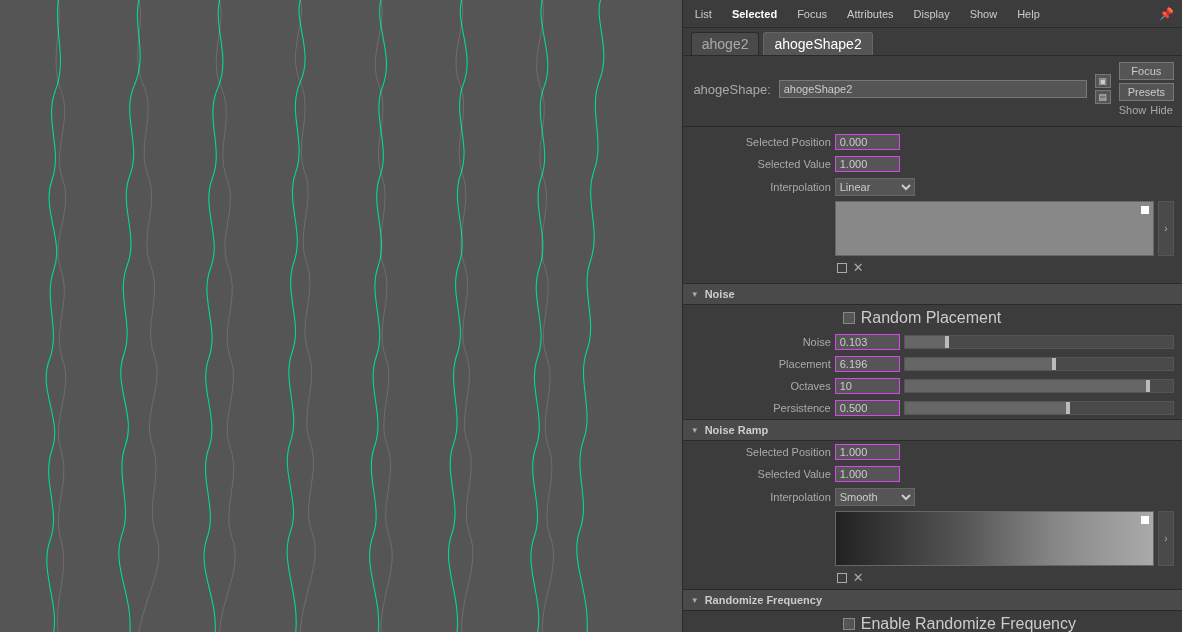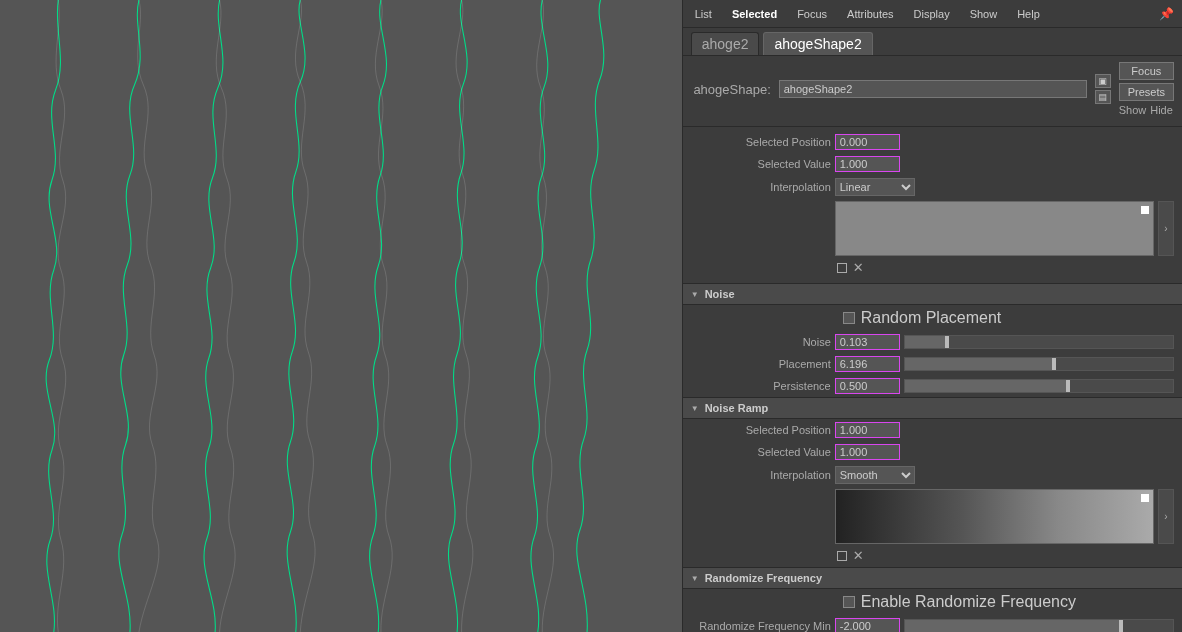--- a/index.html
+++ b/index.html
@@ -391,20 +391,28 @@
 
       <div class="prop-row">
         <span class="prop-label">Placement</span>
         <input type="text" class="prop-value" value="6.196" style="">
         <div class="prop-slider-container" style="flex:1; position:relative; height:14px; background:#4a4a4a; border:1px solid #555;">
           <div class="prop-slider-fill" style="width:55%; background:#666;"></div>
           <div class="prop-slider-handle" style="left:55%; background:#bbb; width:4px; position:absolute; top:0; height:100%;"></div>
         </div>
       </div>
 
+      <div class="prop-row">
+        <span class="prop-label">Octaves</span>
+        <input type="text" class="prop-value" value="10" style="">
+        <div class="prop-slider-container" style="flex:1; position:relative; height:14px; background:#4a4a4a; border:1px solid #555;">
+          <div class="prop-slider-fill" style="width:90%; background:#666;"></div>
+          <div class="prop-slider-handle" style="left:90%; background:#bbb; width:4px; position:absolute; top:0; height:100%;"></div>
+        </div>
+      </div>
 
       <div class="prop-row">
         <span class="prop-label">Persistence</span>
         <input type="text" class="prop-value" value="0.500" style="">
         <div class="prop-slider-container" style="flex:1; position:relative; height:14px; background:#4a4a4a; border:1px solid #555;">
           <div class="prop-slider-fill" style="width:60%; background:#666;"></div>
           <div class="prop-slider-handle" style="left:60%; background:#bbb; width:4px; position:absolute; top:0; height:100%;"></div>
         </div>
       </div>
     </div>

